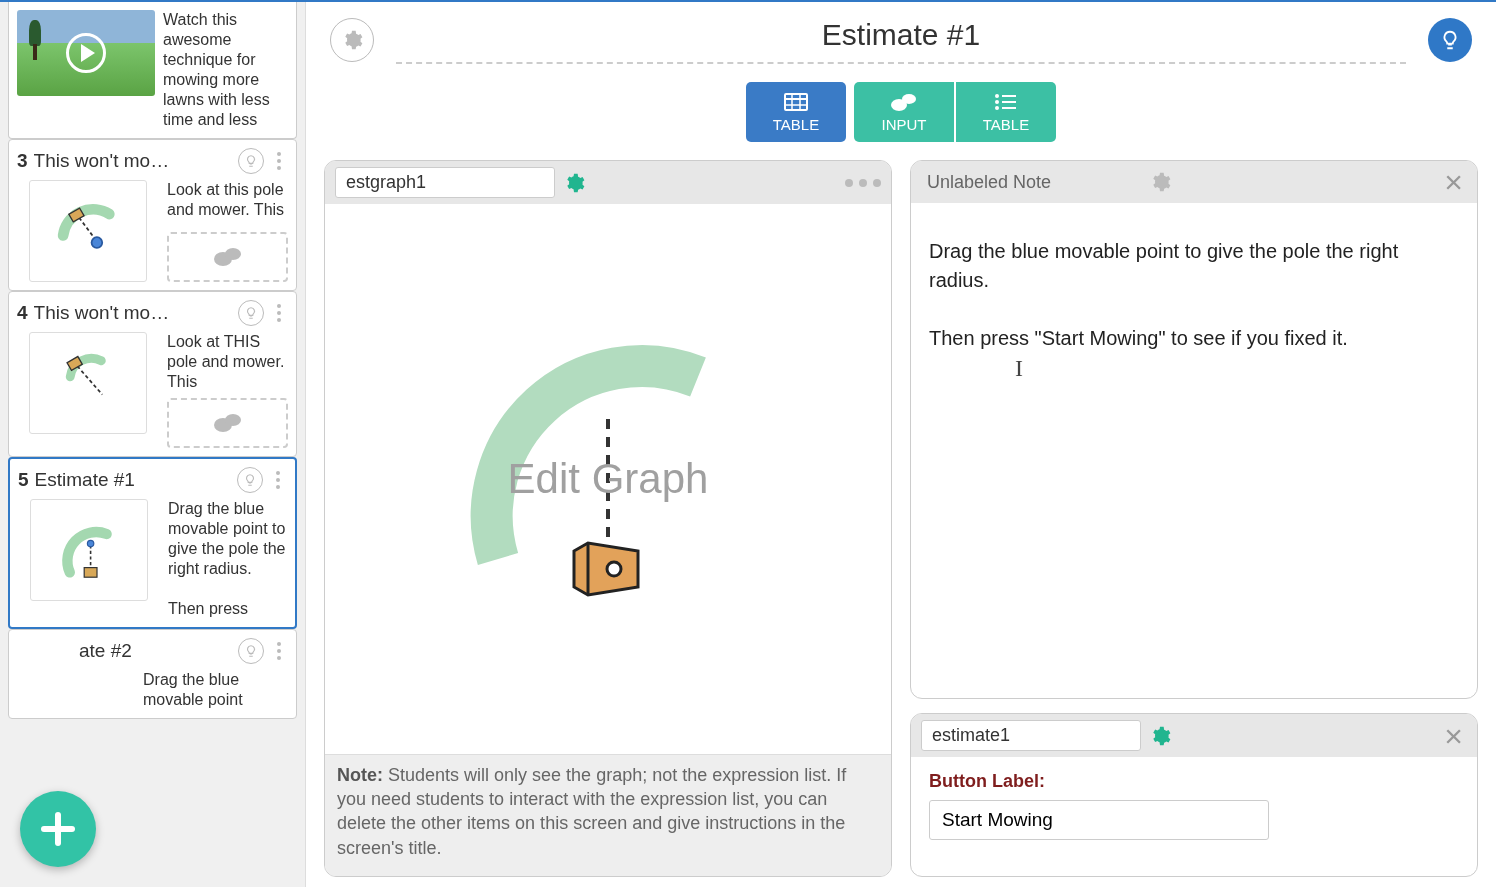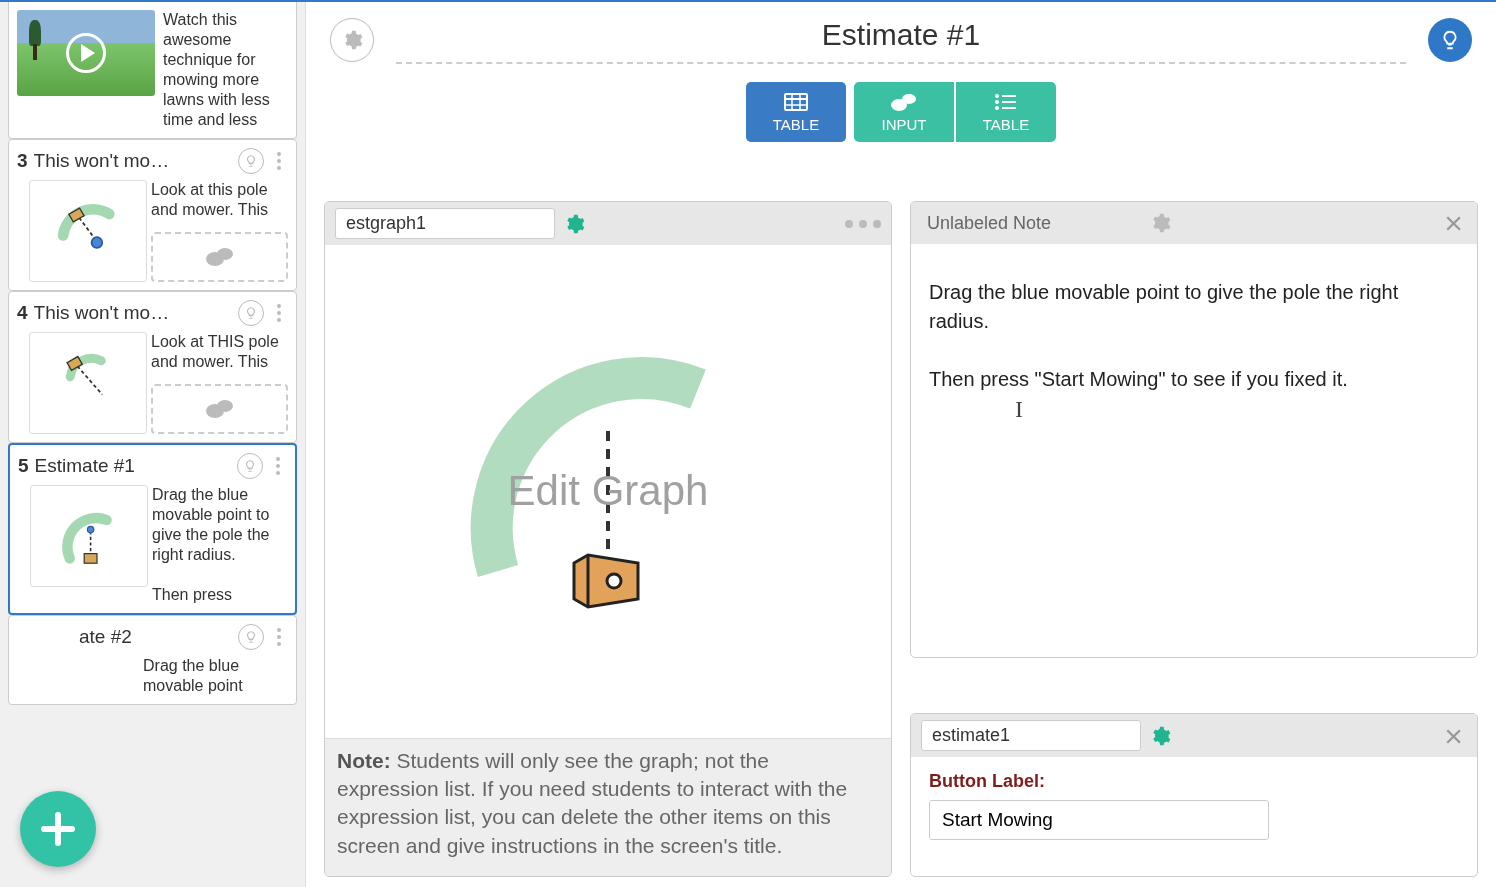--- a/index.html
+++ b/index.html
@@ -11,21 +11,21 @@
   
   .screen-item { background: #fff; border: 1px solid #ccc; border-radius: 4px; padding: 8px; margin-bottom: 0; position: relative; }
   .screen-item.selected { border: 2px solid #3179c6; }
   .screen-item-header { display: flex; align-items: center; gap: 6px; font-size: 19px; color: #333; margin-bottom: 6px; }
   .screen-item-header .num { font-weight: 600; }
   .screen-item-header .title { flex: 1; white-space: nowrap; overflow: hidden; text-overflow: ellipsis; }
   .lightbulb-circle { width: 26px; height: 26px; border: 1px solid #bbb; border-radius: 50%; display: flex; align-items: center; justify-content: center; flex-shrink: 0; }
   .lightbulb-circle svg { width: 14px; height: 14px; }
   .more-dots { width: 18px; display: flex; flex-direction: column; align-items: center; gap: 3px; cursor: pointer; flex-shrink: 0; }
   .more-dots span { width: 4px; height: 4px; background: #bbb; border-radius: 50%; }
-  .screen-body { display: flex; gap: 4px; padding-left: 12px; }
+  .screen-body { display: flex; gap: 20px; padding-left: 12px; }
   .thumb { width: 118px; height: 102px; border: 1px solid #ddd; border-radius: 3px; background: #fff; flex-shrink: 0; display:flex; align-items:center; justify-content:center; overflow:hidden; position:relative;}
   .screen-desc { font-size: 16px; line-height: 1.25; color: #333; flex: 1; overflow: hidden; }
   .speech-box { border: 2px dashed #ccc; border-radius: 4px; height: 50px; margin-top: 6px; display:flex; align-items:center; justify-content:center;}
   .speech-box svg { width:30px; height:24px; fill:#bbb;}
 
   .first-item-body { display:flex; gap:8px;}
   .first-thumb { width: 138px; height: 86px; border-radius:3px; overflow:hidden; position:relative; flex-shrink:0; background: linear-gradient(to bottom, #8fb5d8 0%, #8fb5d8 38%, #7cc56c 38%, #5aa344 100%); }
   .play-circle { position:absolute; top:50%; left:50%; transform:translate(-50%,-50%); width:40px; height:40px; border:3px solid #fff; border-radius:50%; display:flex; align-items:center; justify-content:center;}
   .play-circle::after { content:""; width:0; height:0; border-left:14px solid #fff; border-top:9px solid transparent; border-bottom:9px solid transparent; margin-left:4px;}
   .tree { position:absolute; left:10px; top:10px; width:16px; height:40px;}
@@ -54,37 +54,37 @@
   .double-group { display:flex; gap:2px;}
   .double-group .tab-btn { border-radius: 5px 0 0 5px;}
   .double-group .tab-btn:last-child { border-radius: 0 5px 5px 0;}
   .tab-icon { height: 20px; display:flex; align-items:center; justify-content:center;}
   .tab-icon svg { fill:#fff;}
 
   .panels { display:flex; gap: 18px; flex:1; min-height:0;}
   .left-col { flex: 1; display:flex; flex-direction:column; min-width:0;}
   .right-col { flex: 1; display:flex; flex-direction:column; gap: 14px; min-width:0;}
 
-  .panel { background:#fff; border:1px solid #ccc; border-radius:5px; display:flex; flex-direction:column; overflow:hidden;margin-top:41px;}
+  .panel { background:#fff; border:1px solid #ccc; border-radius:12px; display:flex; flex-direction:column; overflow:hidden;}
   .panel-header { background:#e7e7e7; display:flex; align-items:center; padding: 6px 10px; gap:8px; min-height:42px;}
   .panel-name-input { background:#fff; border:1px solid #ccc; border-radius:3px; padding:4px 10px; font-size:18px; color:#333; width: 220px;}
   .panel-name-text { color:#666; font-size:18px; padding-left:6px;}
   .panel-gear { width:22px;height:22px; cursor:pointer;}
   .panel-gear.teal svg{fill:#21b58f;}
   .panel-gear.grey svg{fill:#bbb;}
   .panel-close { margin-left:auto; cursor:pointer; font-size:32px; color:#999; line-height:0.5; font-weight:300; padding:0 4px;}
   .panel-dots { margin-left:auto; display:flex; gap:6px; cursor:pointer;}
   .panel-dots span{ width:8px;height:8px;background:#bbb;border-radius:50%;}
 
   .graph-area { flex:1; position:relative; display:flex; align-items:center; justify-content:center; min-height: 480px;}
   .edit-graph-label { position:absolute; font-size:42px; color:#a0a0a0; font-weight:400; z-index:2;}
   .note-area { flex:1; padding: 14px 18px; font-size:20px; line-height:1.45; color:#222; position:relative;}
   .text-cursor { position:absolute; top: 128px; left: 104px; font-size: 24px; color:#444; font-family: serif;}
 
-  .graph-note { background:#eee; color:#666; font-size:21px; line-height:1.35; padding: 8px 24px 16px 12px; border-top:1px solid #ddd;}
+  .graph-note { background:#eee; color:#666; font-size:18px; line-height:1.35; padding: 8px 24px 16px 12px; border-top:1px solid #ddd;}
   .graph-note b { color:#555;}
 
   .button-panel-body { padding: 14px 18px 20px 18px; font-size: 18px;}
   .button-label-title { font-weight:700; color:#7f1d1d; margin-bottom: 8px;}
   .btn-label-input { border:1px solid #ccc; border-radius:3px; padding: 8px 12px; font-size:19px; width: 340px; margin-bottom: 16px;}
   .checkbox-row { display:flex; align-items:flex-start; gap: 10px; font-size:18px; color:#333; line-height:1.35;}
   .checkbox-row input[type=checkbox]{ width:20px; height:20px; margin-top:2px; flex-shrink:0;}
 
   
   .mower-svg-big { width: 380px; height: 380px;}

